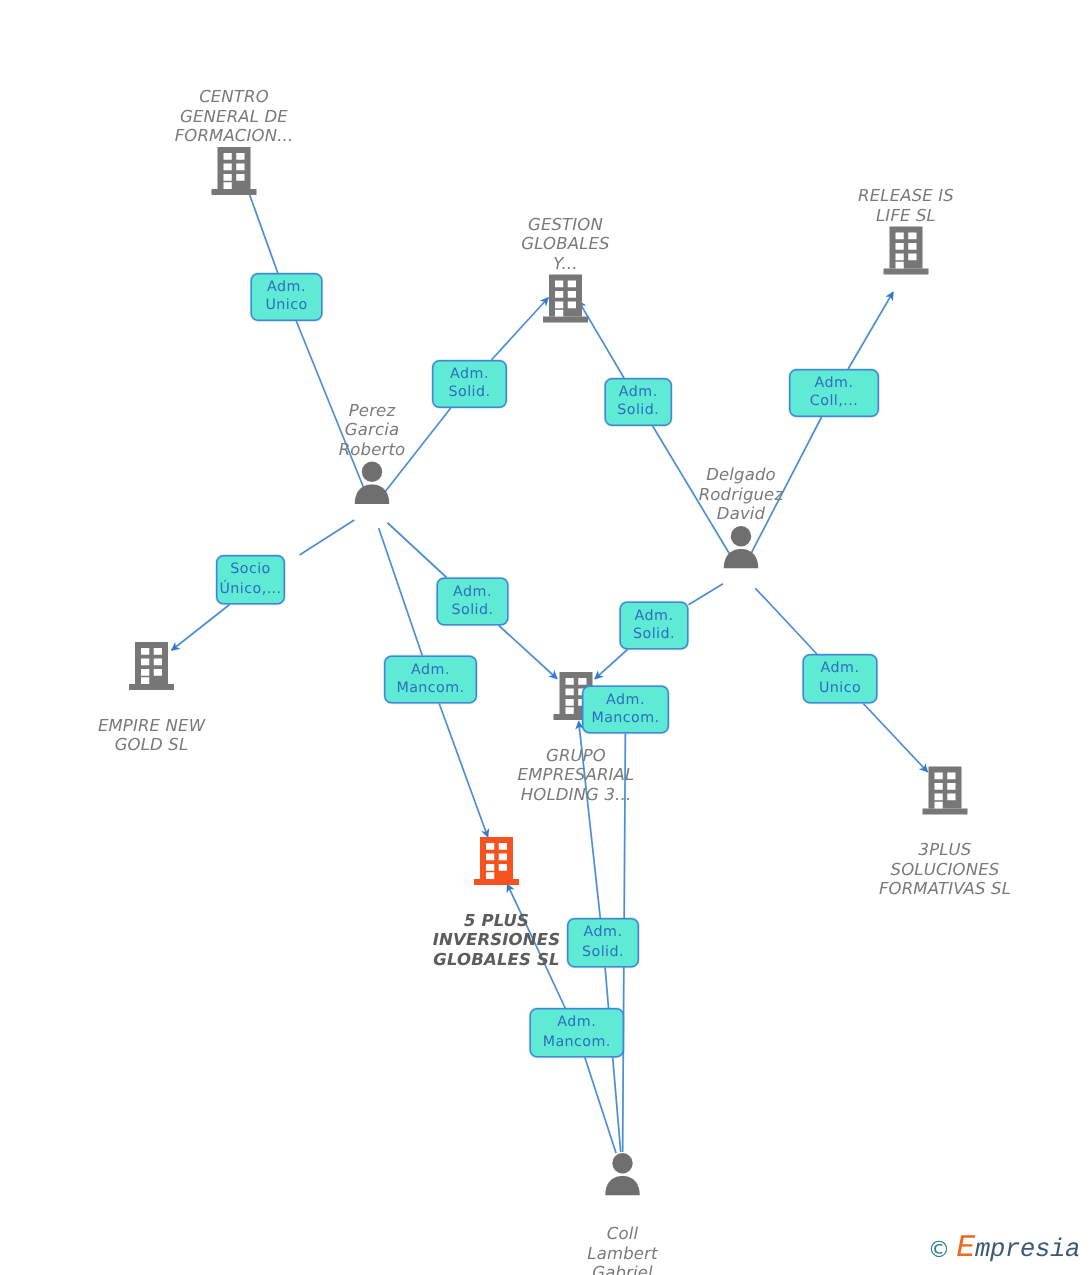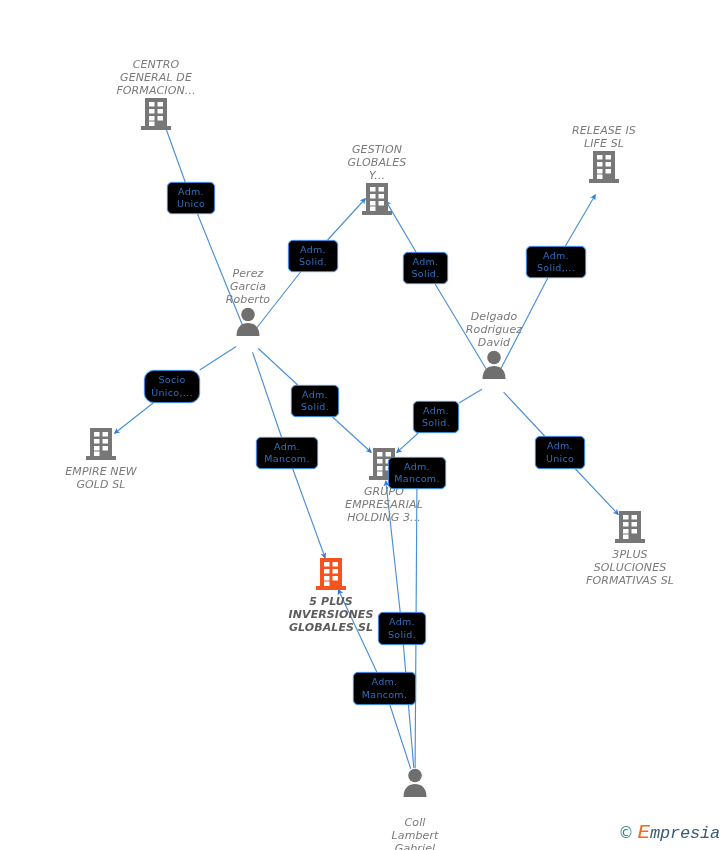--- a/index.html
+++ b/index.html
@@ -34,32 +34,32 @@
     margin: 0 auto;
   }
   .node-label {
     display: block;
     font-size: 11px;
     line-height: 13px;
     color: #7a7a7a;
     letter-spacing: 0.1px;
     white-space: pre-line;
   }
-  .node.company .node-label { margin-top: 2px; }
+  .node.company .node-label { margin-top: 14px; }
   .node.person .node-label { margin-top: 19px; }
   .node.highlight .node-label {
     color: #5c5c5c;
     font-weight: bold;
   }
   .node.above .node-label { margin-top: 0; }
 
   .relbox {
     position: absolute;
     box-sizing: border-box;
-    background: #000000;
+    background: #5eead4;
     border: 1px solid #3f86d6;
     border-radius: 5px;
     color: #2d6fbd;
     font-size: 9.5px;
     line-height: 12.5px;
     text-align: center;
     letter-spacing: 0.3px;
     display: flex;
     flex-direction: column;
     align-items: center;
@@ -281,23 +281,23 @@
 <div class="relbox" style="left:288px; top:240px; width:50px; height:32px;">
   <span>Adm.</span>
   <span>Solid.</span>
 </div>
 <div class="relbox" style="left:403px; top:252px; width:45px; height:32px;">
   <span>Adm.</span>
   <span>Solid.</span>
 </div>
 <div class="relbox" style="left:526px; top:246px; width:60px; height:32px;">
   <span>Adm.</span>
-  <span>Solid,...</span>
-</div>
-<div class="relbox" style="left:144px; top:370px; width:56px; height:33px;border-radius:10px;">
+  <span>Coll,...</span>
+</div>
+<div class="relbox" style="left:144px; top:370px; width:46px; height:33px;">
   <span>Socio</span>
   <span>Único,...</span>
 </div>
 <div class="relbox" style="left:291px; top:385px; width:48px; height:32px;">
   <span>Adm.</span>
   <span>Solid.</span>
 </div>
 <div class="relbox" style="left:413px; top:401px; width:46px; height:32px;">
   <span>Adm.</span>
   <span>Solid.</span>

